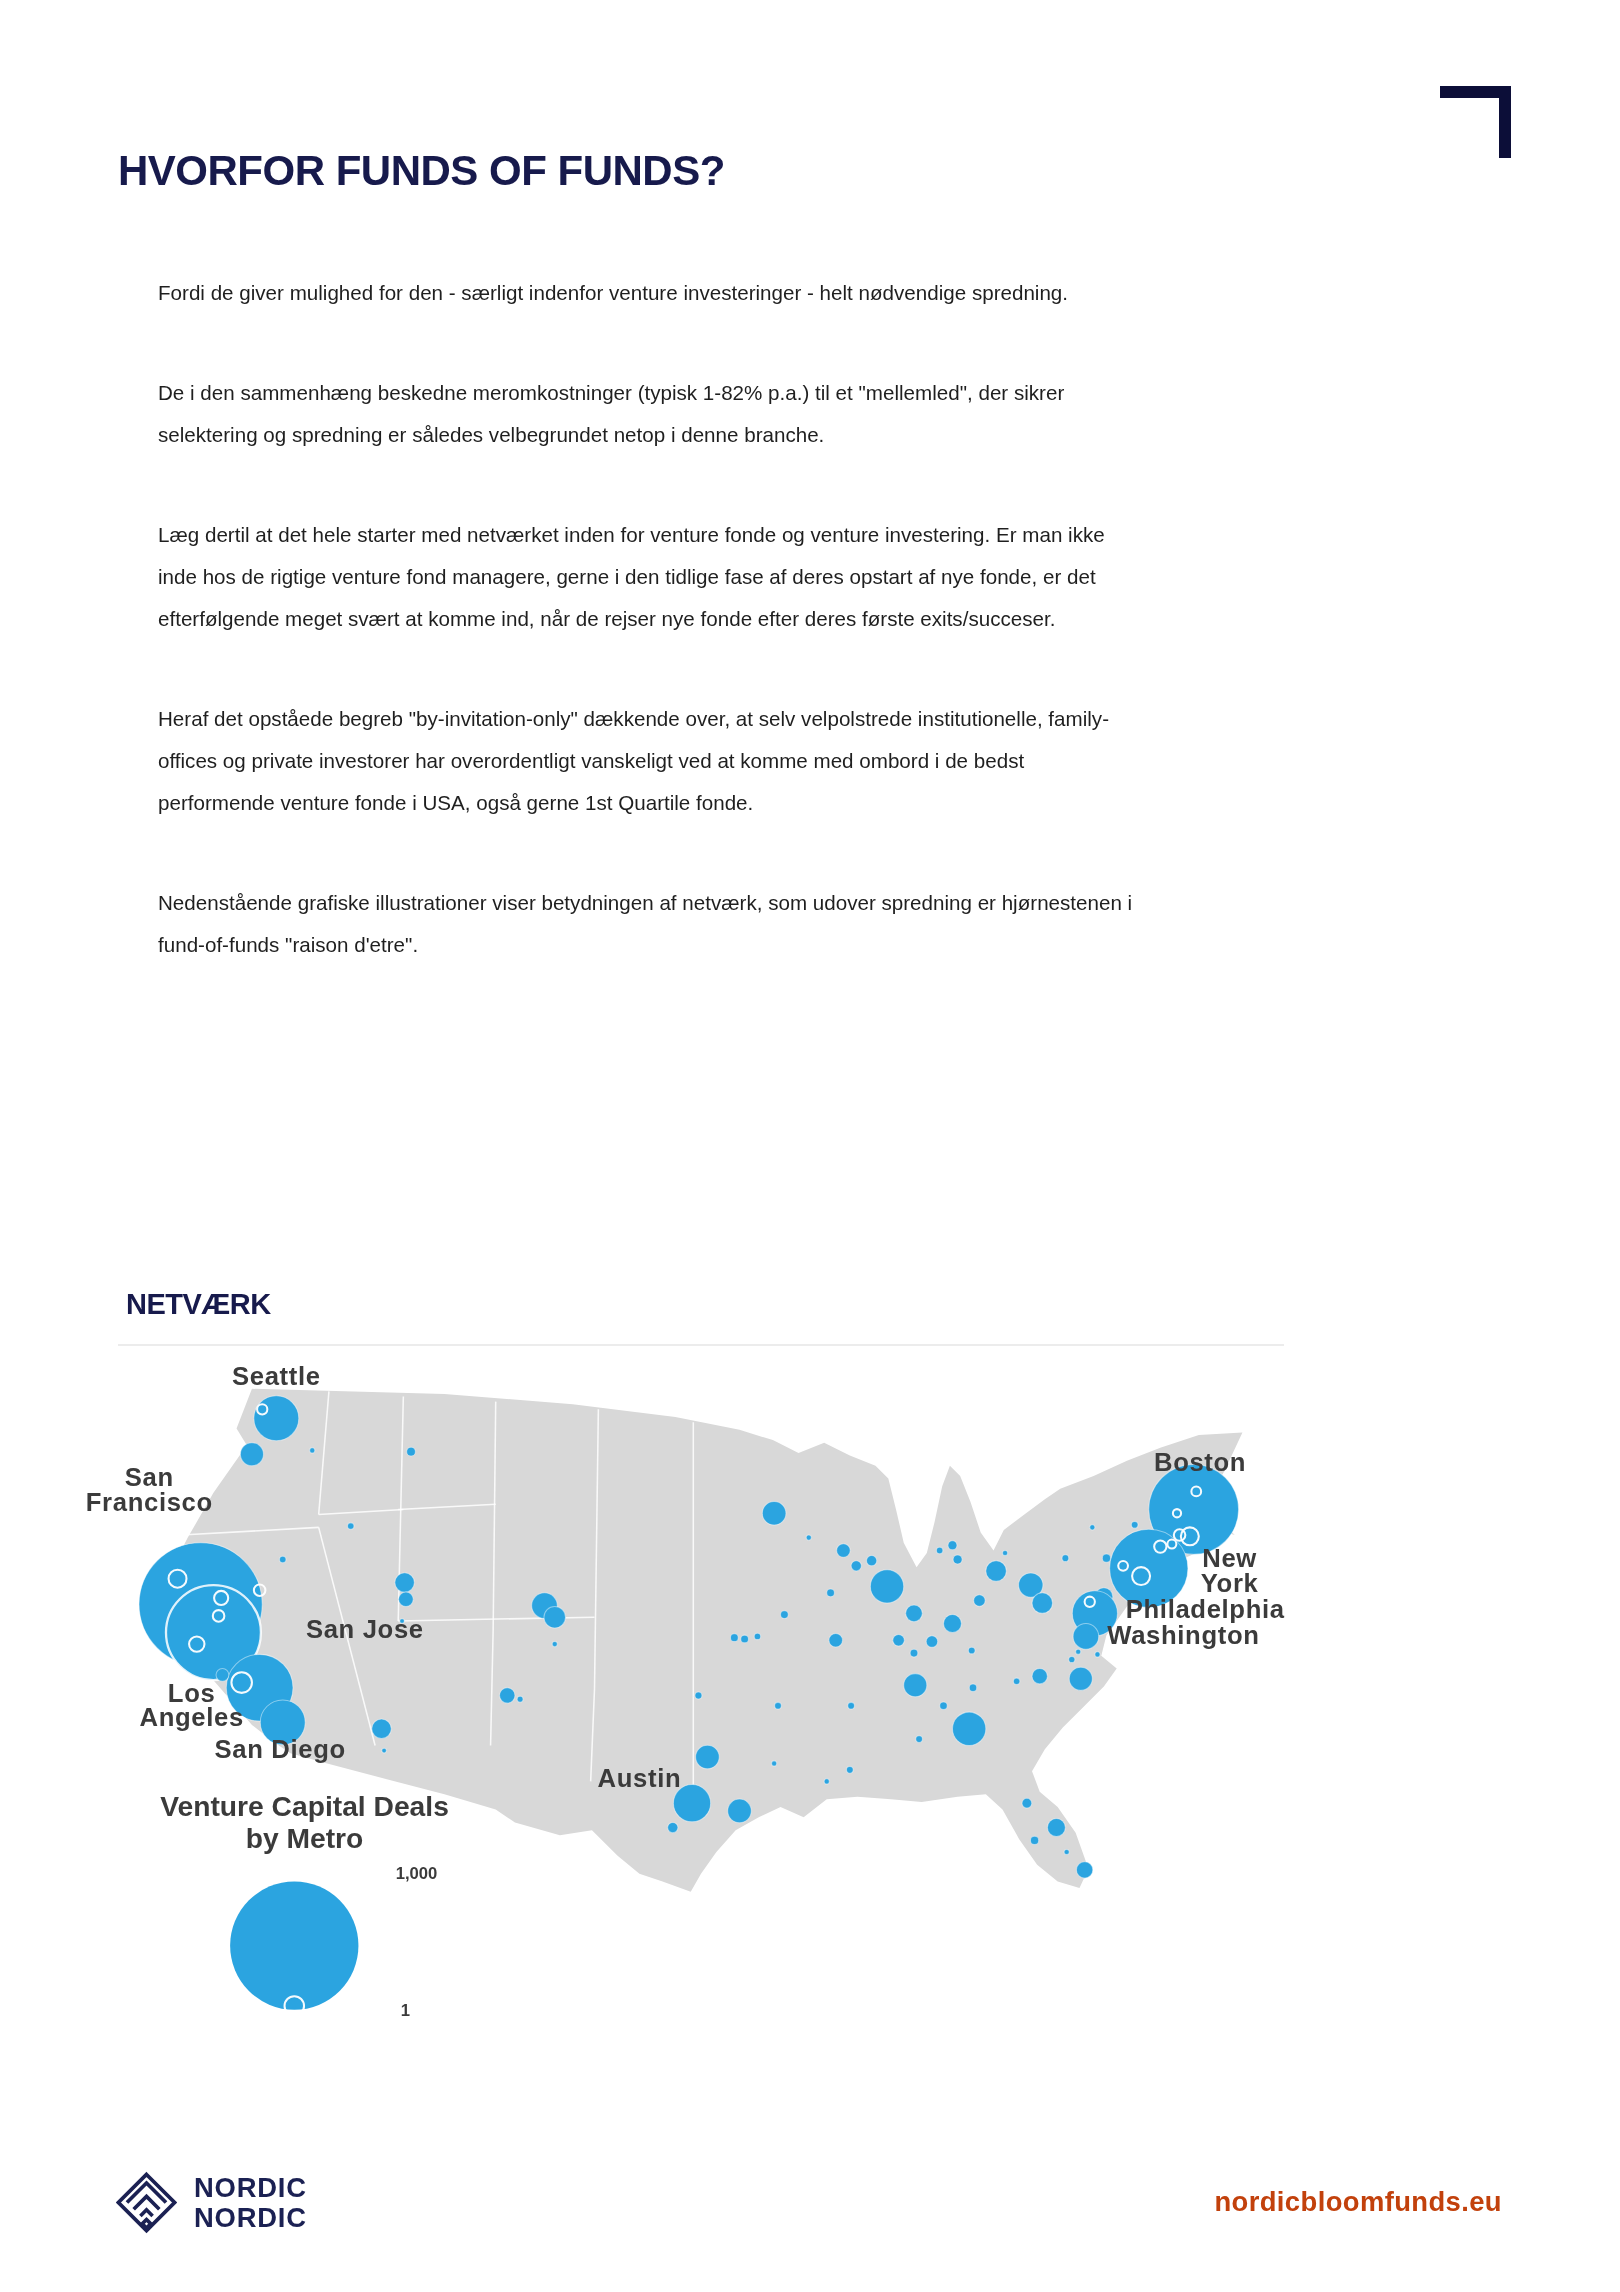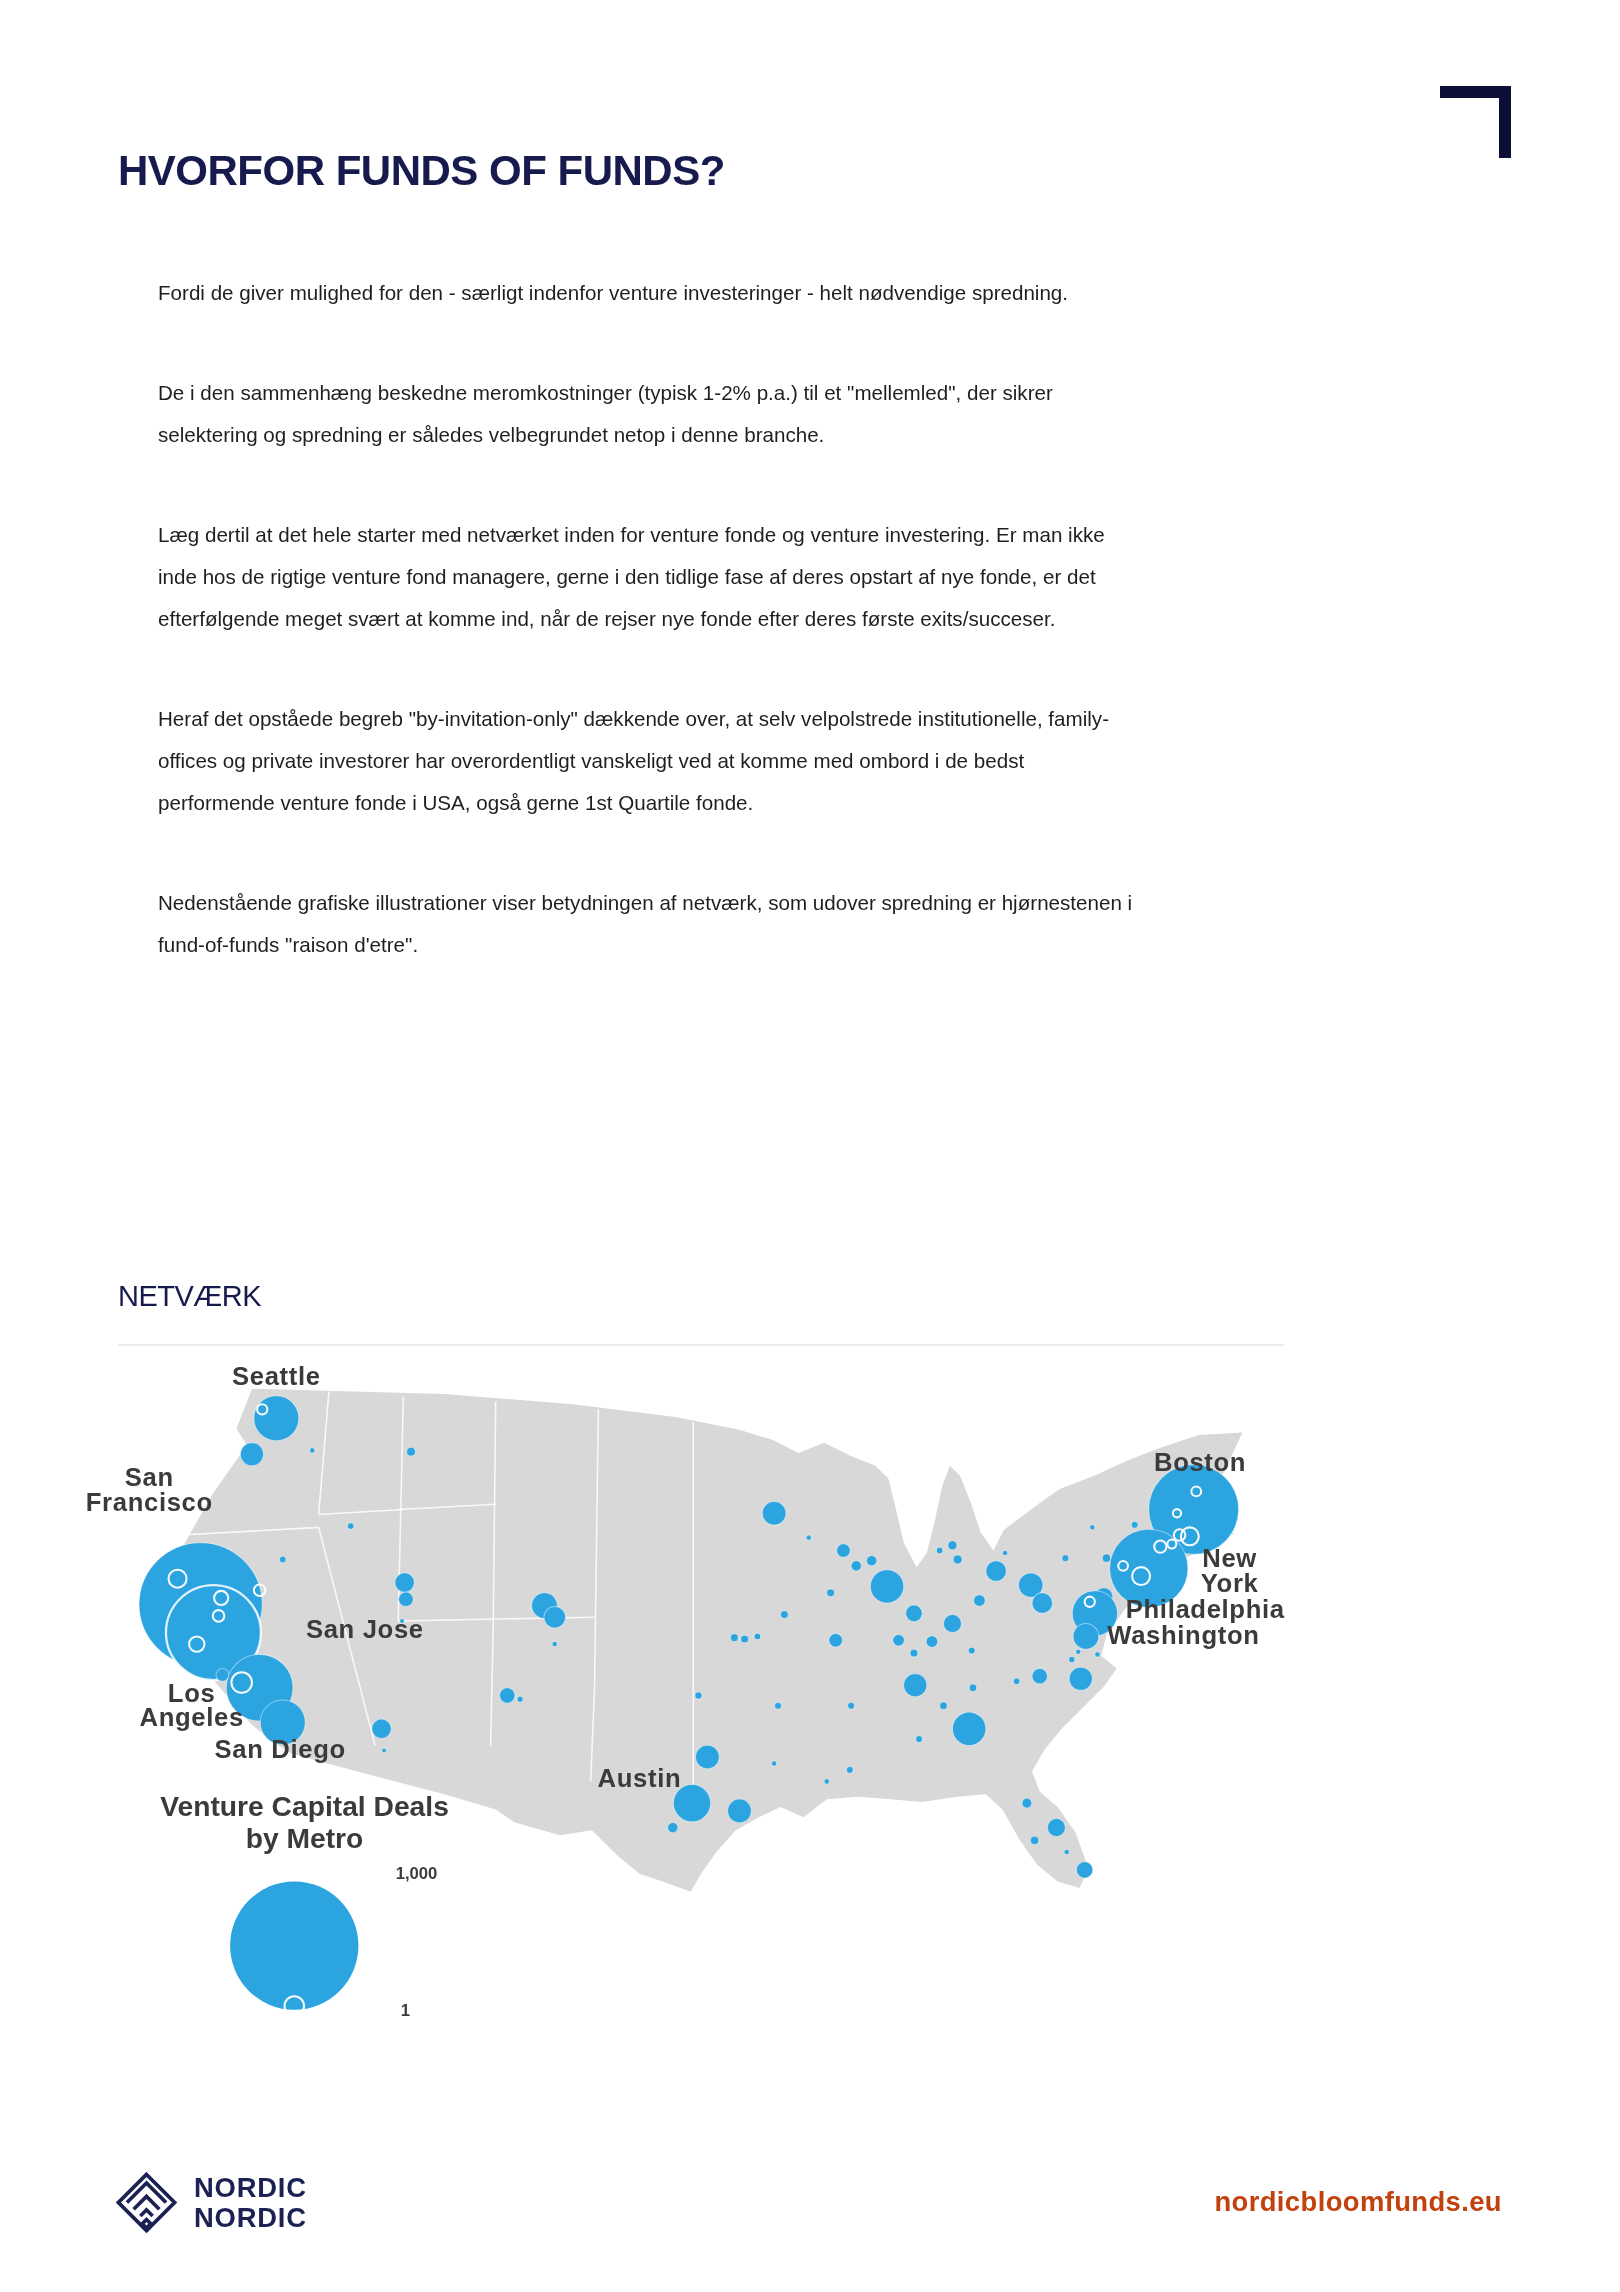--- a/index.html
+++ b/index.html
@@ -14,22 +14,22 @@
   h1.page-title{
     position:absolute;left:118px;top:147px;margin:0;
     font-size:42px;font-weight:bold;letter-spacing:-0.5px;color:#171a4c;
   }
   .content{
     position:absolute;left:118px;top:272px;width:985px;
     font-size:20.6px;line-height:42px;color:#1f1f1f;margin-left:40px;
   }
   .content p{margin:0 0 58px 0;}
   h2.section-heading{
-    position:absolute;left:118px;top:1280px;margin:0;
-    font-size:29px;font-weight:normal;letter-spacing:-0.5px;color:#171a4c;
+    position:absolute;left:118px;top:1280px;margin:8px;
+    font-size:29px;font-weight:bold;letter-spacing:-0.5px;color:#171a4c;
   }
   .divider{
     position:absolute;left:118px;top:1344px;width:1166px;height:2px;background:#ececec;
   }
   svg.vc-map{position:absolute;left:59px;top:1358px;width:1284px;height:680px;}
   .land{fill:#d8d8d8;}
   .stateline{stroke:#ffffff;stroke-width:1.2;fill:none;opacity:0.85;}
   .map-label{font-family:"Liberation Sans",sans-serif;font-weight:bold;fill:#3b3b3b;font-size:20px;letter-spacing:0.5px;text-anchor:middle;}
   .legend-title{font-family:"Liberation Sans",sans-serif;font-weight:bold;fill:#3b3b3b;font-size:22px;text-anchor:middle;}
   .legend-num{font-family:"Liberation Sans",sans-serif;font-weight:bold;fill:#3b3b3b;font-size:13px;}
@@ -48,21 +48,21 @@
 <body>
 
 <div>
 
   <div class="corner"></div>
 
   <h1 class="page-title">HVORFOR FUNDS OF FUNDS?</h1>
 
   <div class="content">
     <p>Fordi de giver mulighed for den - særligt indenfor venture investeringer - helt nødvendige spredning.</p>
-    <p>De i den sammenhæng beskedne meromkostninger (typisk 1-2% p.a.) til et "mellemled", der sikrer selektering og spredning er således velbegrundet netop i denne branche.</p>
+    <p>De i den sammenhæng beskedne meromkostninger (typisk 1-82% p.a.) til et "mellemled", der sikrer selektering og spredning er således velbegrundet netop i denne branche.</p>
     <p>Læg dertil at det hele starter med netværket inden for venture fonde og venture investering. Er man ikke inde hos de rigtige venture fond managere, gerne i den tidlige fase af deres opstart af nye fonde, er det efterfølgende meget svært at komme ind, når de rejser nye fonde efter deres første exits/succeser.</p>
     <p>Heraf det opståede begreb "by-invitation-only" dækkende over, at selv velpolstrede institutionelle, family-offices og private investorer har overordentligt vanskeligt ved at komme med ombord i de bedst performende venture fonde i USA, også gerne 1st Quartile fonde.</p>
     <p>Nedenstående grafiske illustrationer viser betydningen af netværk, som udover spredning er hjørnestenen i fund-of-funds "raison d'etre".</p>
   </div>
 
   <h2 class="section-heading">NETVÆRK</h2>
 
   <div class="divider"></div>
 
   <svg class="vc-map" viewBox="0 0 1000 530">

